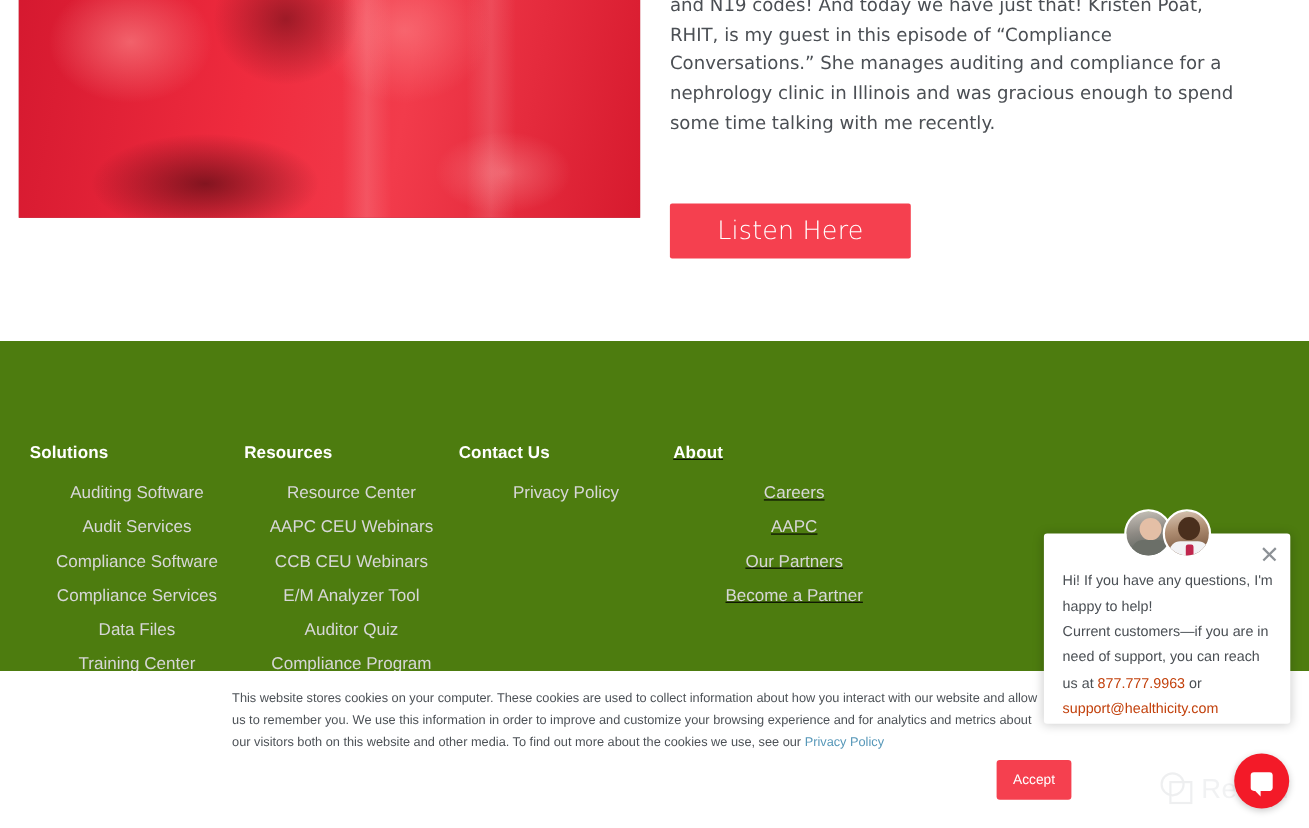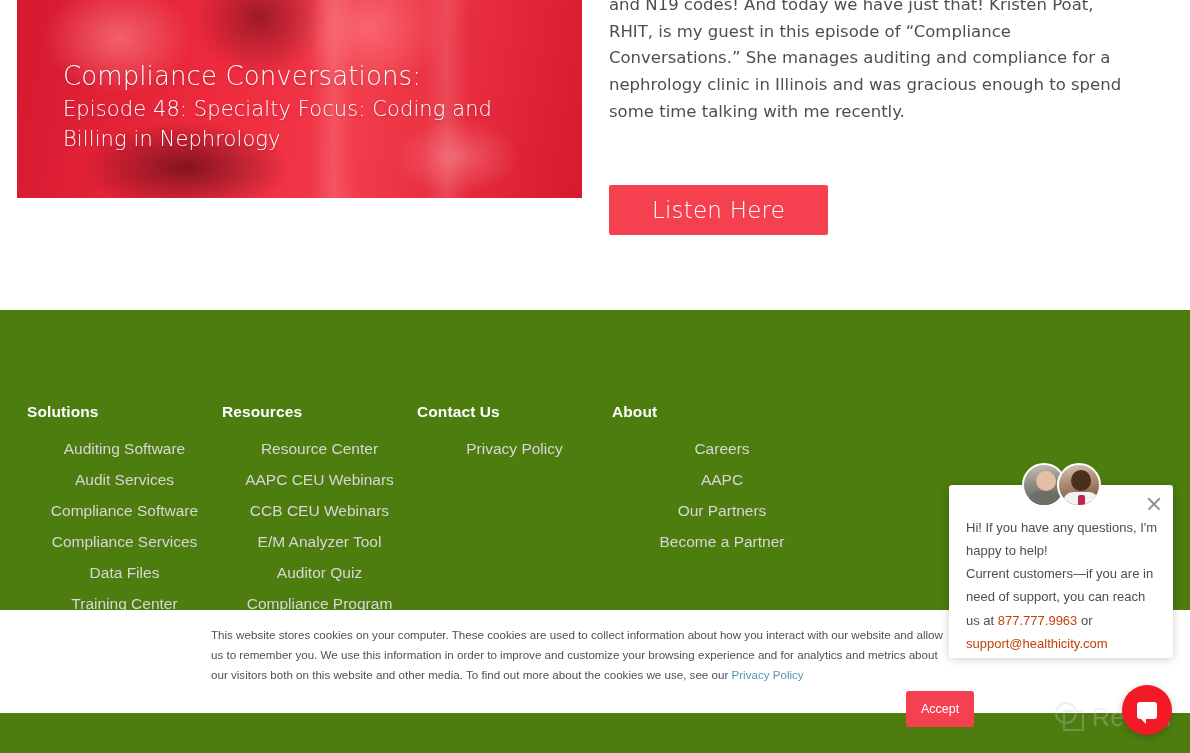--- a/index.html
+++ b/index.html
@@ -67,33 +67,33 @@
     background:#4d7c0f;
   }
   .footer-cols {
     position:absolute; left:27px; top:93px; width:1130px;
     display:flex;
   }
   .fcol { }
   .fcol:nth-child(1){ width:195px; }
   .fcol:nth-child(2){ width:195px; }
   .fcol:nth-child(3){ width:195px; }
-  .fcol:nth-child(4){ width:220px; }
+  .fcol:nth-child(4){ width:220px;text-decoration:underline; }
   .fcol h4 {
     font-size:15.5px; font-weight:bold; color:#ffffff;
     margin-bottom:19px; letter-spacing:.1px;
   }
   .fcol a {
     display:block; font-size:15.5px; color:#d7d7d7;
     text-decoration:none; margin-bottom:14px; line-height:1.1;text-align:center;
   }
 
   
   .cookie-bar {
-    position:absolute; left:0; top:610px; width:1190px; height:103px;
+    position:absolute; left:0; top:610px; width:1190px; height:143px;
     background:#ffffff;
   }
   .cookie-text {
     position:absolute; left:211px; top:15px; width:745px;
     font-size:11.6px; line-height:1.72; color:#4c5156;
   }
   .cookie-text .pp { color:#5697b8; text-decoration:none; }
   .accept-btn {
     position:absolute; left:906px; top:691px;
     width:68px; height:36px;
@@ -184,24 +184,20 @@
 </style>
 </head>
 <body>
 
 <div id="page">
 
   <div class="article">
 
     <div class="podcast-banner">
       <div class="banner-photo"></div>
-      <div class="banner-text">
-        <div class="banner-line1">Compliance Conversations:</div>
-        <div class="banner-line2">Episode 48: Specialty Focus: Coding and Billing in Nephrology</div>
-      </div>
     </div>
 
     <p class="article-body">and N19 codes! And today we have just that! Kristen Poat, RHIT, is my guest in this episode of “Compliance Conversations.” She manages auditing and compliance for a nephrology clinic in Illinois and was gracious enough to spend some time talking with me recently.</p>
 
     <button class="listen-btn">Listen Here</button>
   </div>
 
   <div class="footer">
     <div class="footer-cols">
 

